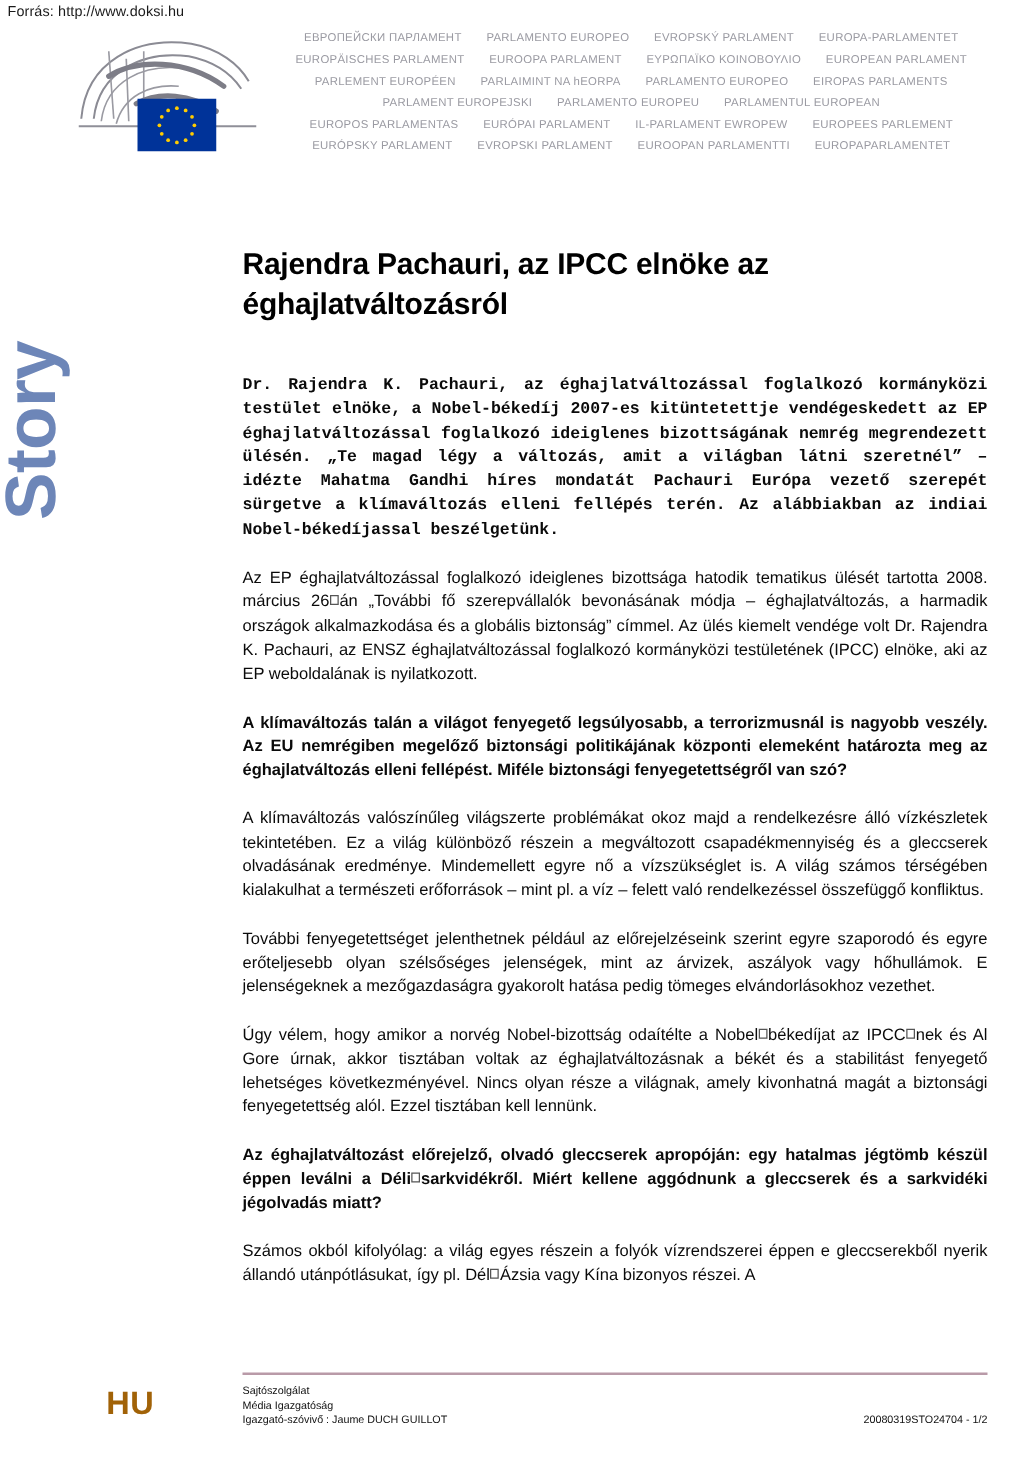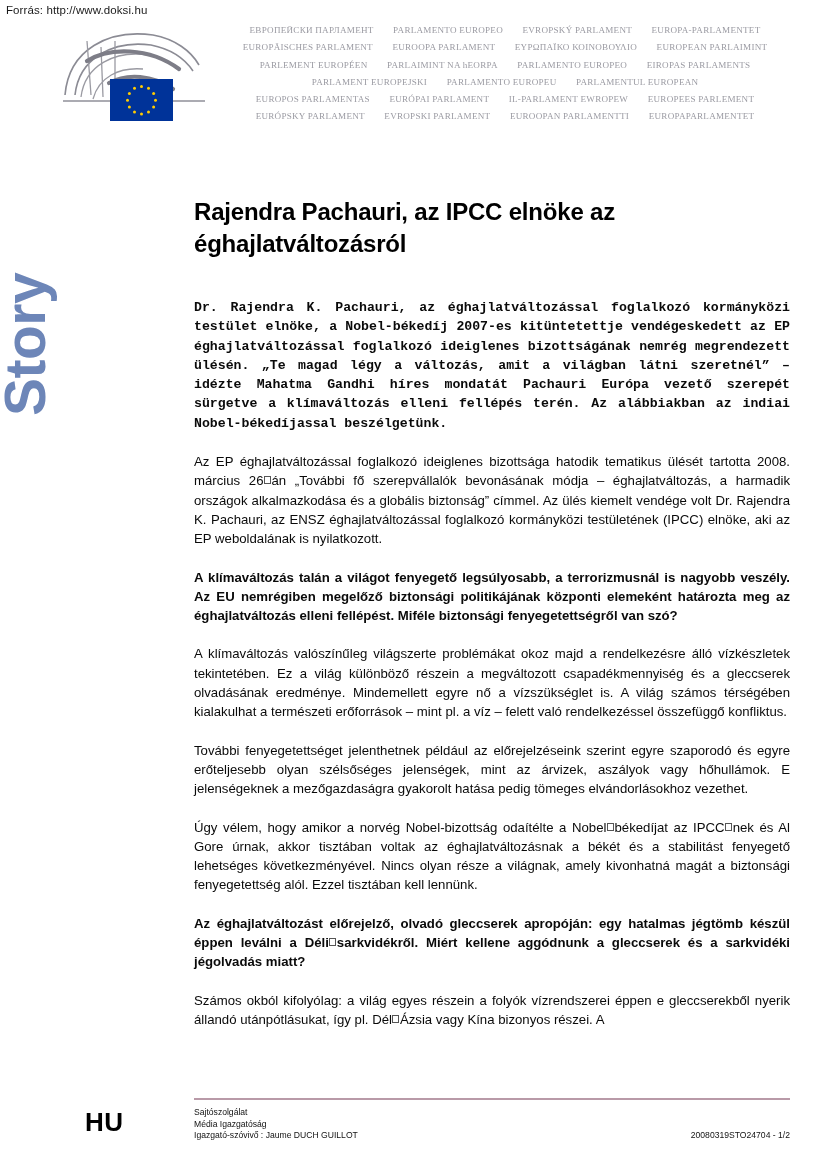--- a/index.html
+++ b/index.html
@@ -51,21 +51,20 @@
     top: 0px;
     width: 600px;
     text-align: center;
     color: #9a9aa2;
     font-size: 9.1px;
     letter-spacing: 0.25px;
     line-height: 17.3px;
   }
   .lang-row {
     white-space: nowrap;
-    font-family: Liberation Serif, serif;
   }
   .lang-row span { display: inline-block; }
   .lang-row span + span { margin-left: 17px; }
 
   
   .story-word {
     position: absolute;
     left: -3px;
     top: 196px;
     width: 220px;
@@ -133,21 +132,21 @@
     height: 2px;
     background: #b99aa8;
   }
   .footer-lang {
     position: absolute;
     left: 85px;
     top: 9px;
     font-size: 26px;
     font-weight: bold;
     letter-spacing: 0.5px;
-    color: #000000;
+    color: #a16207;
   }
   .footer-info {
     position: absolute;
     left: 194px;
     top: 9px;
     font-size: 8.6px;
     line-height: 11.6px;
     color: #111;
   }
   .footer-ref {
@@ -206,21 +205,21 @@
     <div class="lang-row">
       <span>ЕВРОПЕЙСКИ ПАРЛАМЕНТ</span>
       <span>PARLAMENTO EUROPEO</span>
       <span>EVROPSKÝ PARLAMENT</span>
       <span>EUROPA-PARLAMENTET</span>
     </div>
     <div class="lang-row">
       <span>EUROPÄISCHES PARLAMENT</span>
       <span>EUROOPA PARLAMENT</span>
       <span>ΕΥΡΩΠΑΪΚΟ ΚΟΙΝΟΒΟΥΛΙΟ</span>
-      <span>EUROPEAN PARLAIMINT</span>
+      <span>EUROPEAN PARLAMENT</span>
     </div>
     <div class="lang-row">
       <span>PARLEMENT EUROPÉEN</span>
       <span>PARLAIMINT NA hEORPA</span>
       <span>PARLAMENTO EUROPEO</span>
       <span>EIROPAS PARLAMENTS</span>
     </div>
     <div class="lang-row">
       <span>PARLAMENT EUROPEJSKI</span>
       <span>PARLAMENTO EUROPEU</span>

